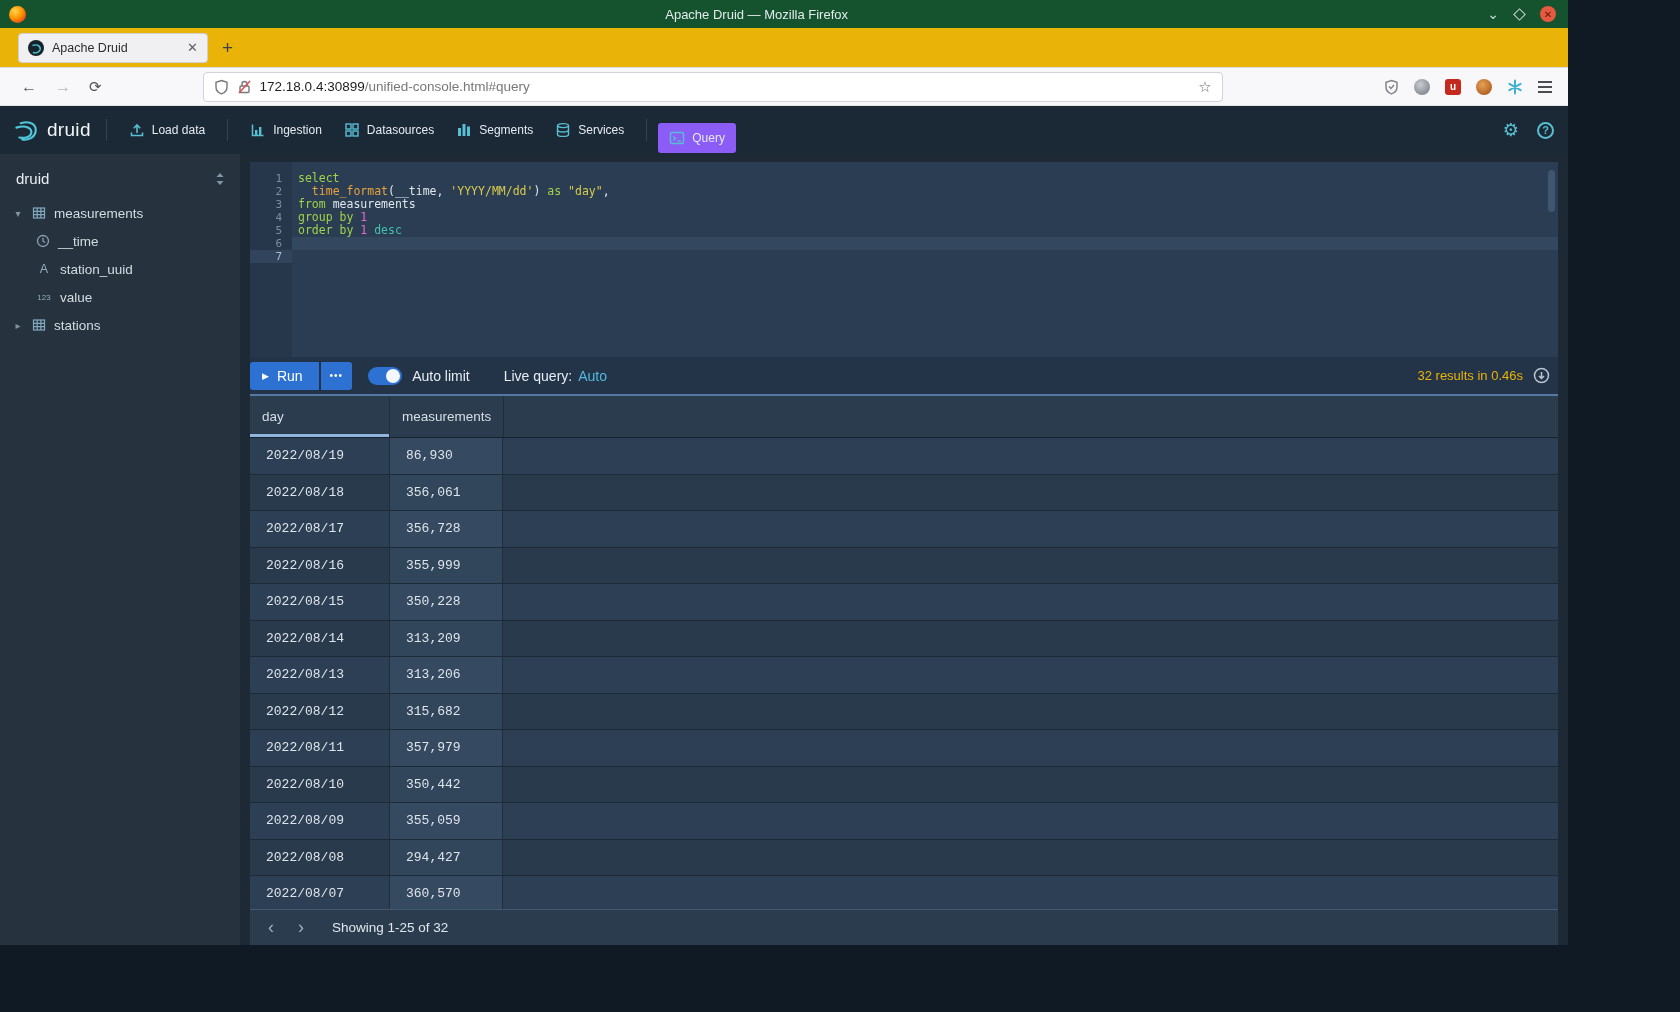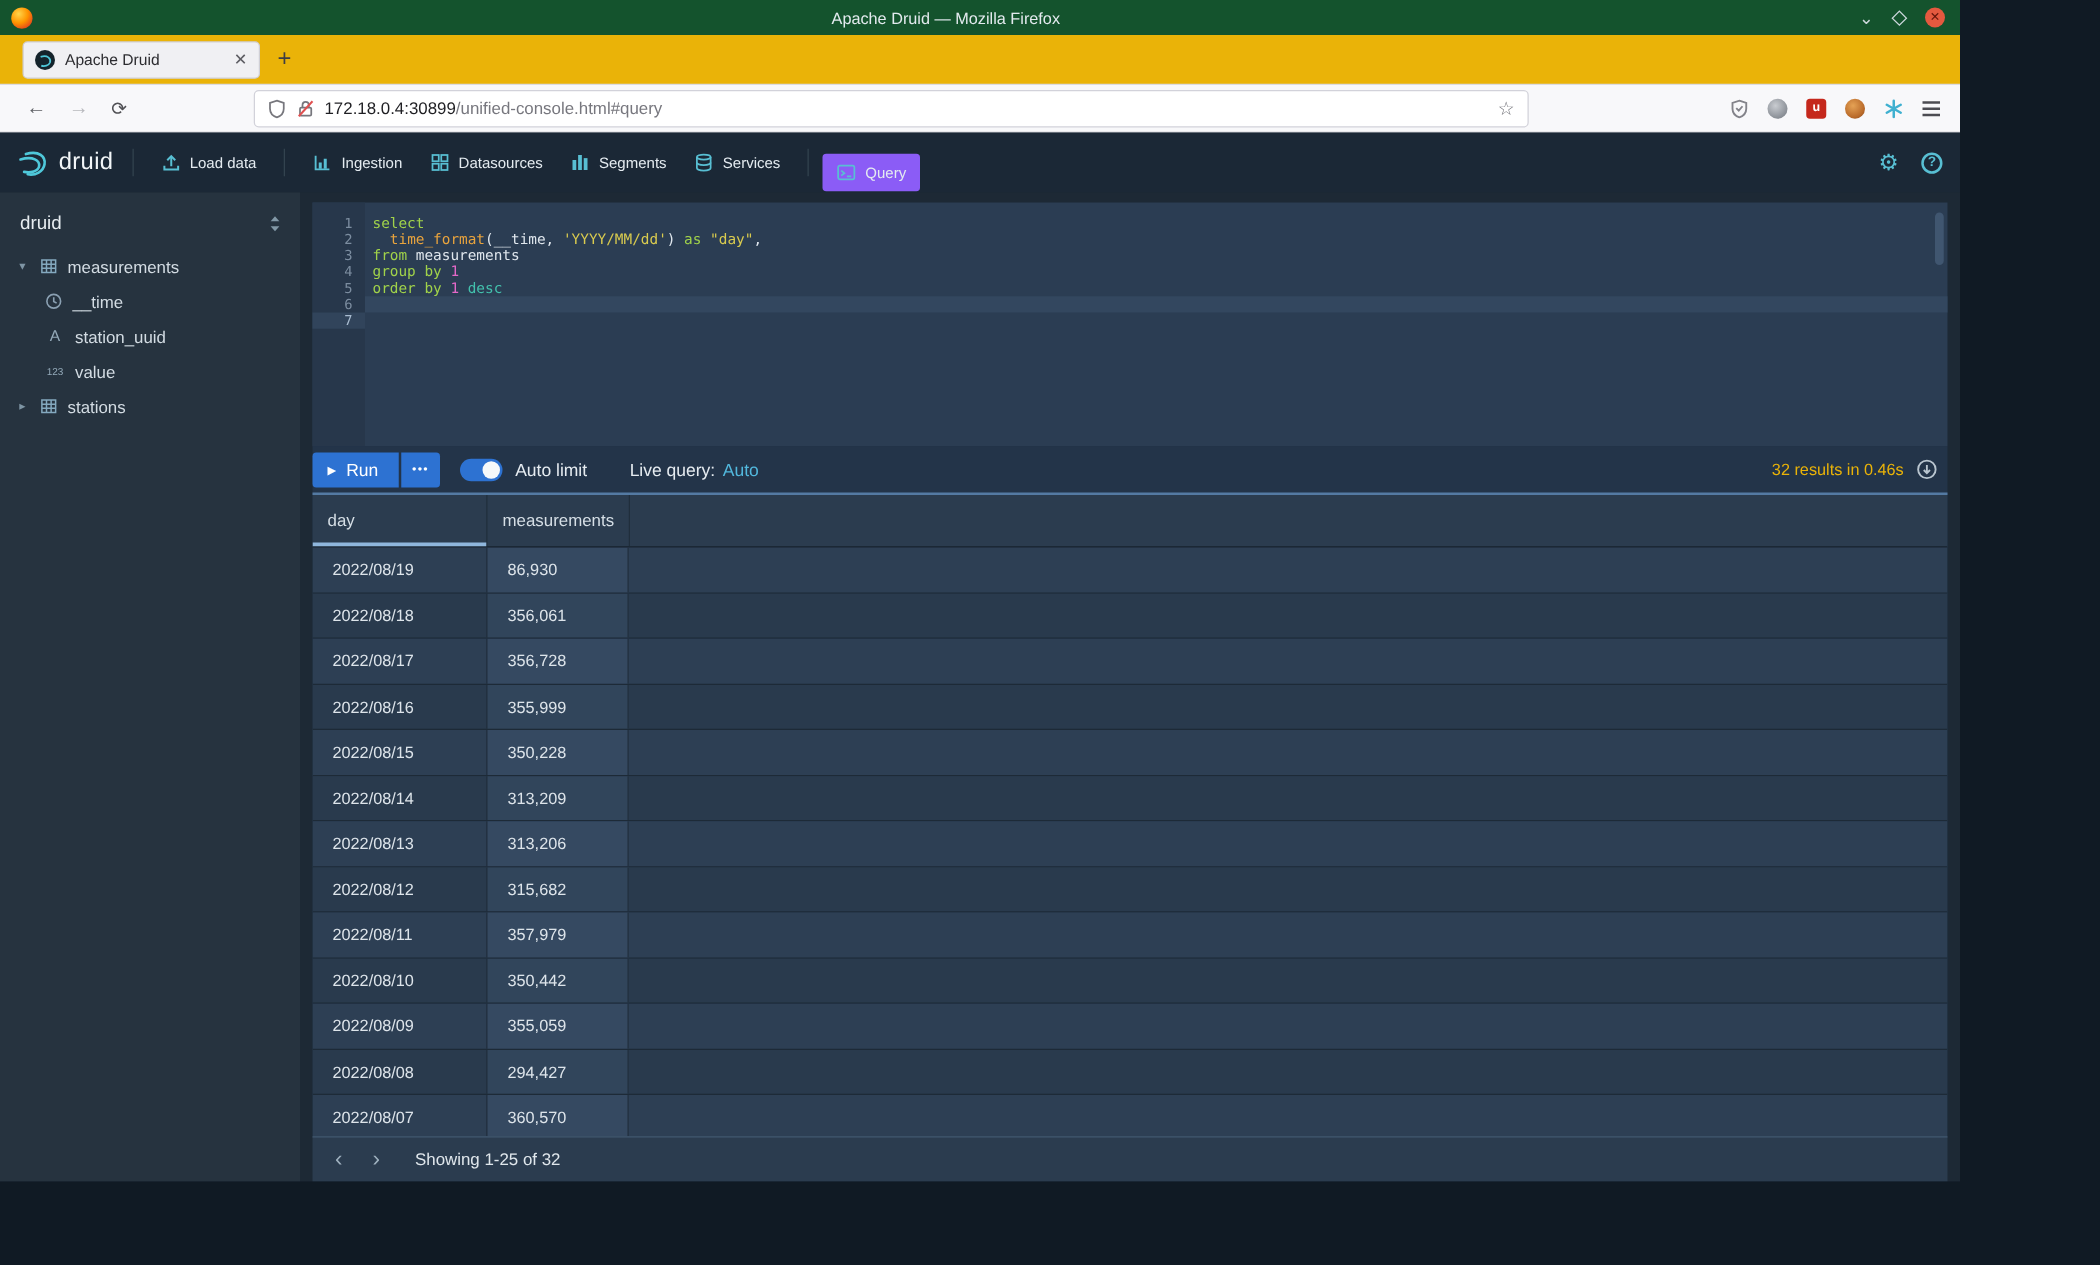--- a/index.html
+++ b/index.html
@@ -120,21 +120,21 @@
   .th { display:flex; align-items:center; padding:0 12px; font-size:13.5px; color:#d6dfe6;
         border-right:1px solid #202e3c; position:relative; }
   .th-day { flex:0 0 140px; }
   .th-day::after { content:''; position:absolute; left:0; right:0; bottom:0; height:3px; background:#8fb6dc; }
   .th-meas { flex:0 0 113px; }
   .th-fill { flex:1; border-right:none; }
   .tbody { flex:1; overflow:hidden; }
   .tr { display:flex; height:36.5px; border-bottom:1px solid #1d2a37; background:#293a4d; }
   .tr:nth-child(odd) { background:#2d3f54; }
   .td { display:flex; align-items:center; padding:0 16px; font-size:13px; color:#dde4ea;
-        border-right:1px solid #202e3c; }
+        border-right:1px solid #202e3c;font-family:Liberation Mono, monospace; }
   .td-day { flex:0 0 140px; }
   .td-meas { flex:0 0 113px; background:rgba(130,170,220,0.10); }
   .td-fill { flex:1; border-right:none; }
 
   
   .tfooter { flex:0 0 36px; background:#2b3c4f; border-top:1px solid #435972;
              display:flex; align-items:center; padding:0 6px; }
   .pg-btn { width:30px; height:28px; display:flex; align-items:center; justify-content:center;
             color:#9fb1bf; font-size:18px; }
   .showing { margin-left:16px; color:#e0e7ec; font-size:13.5px; }

